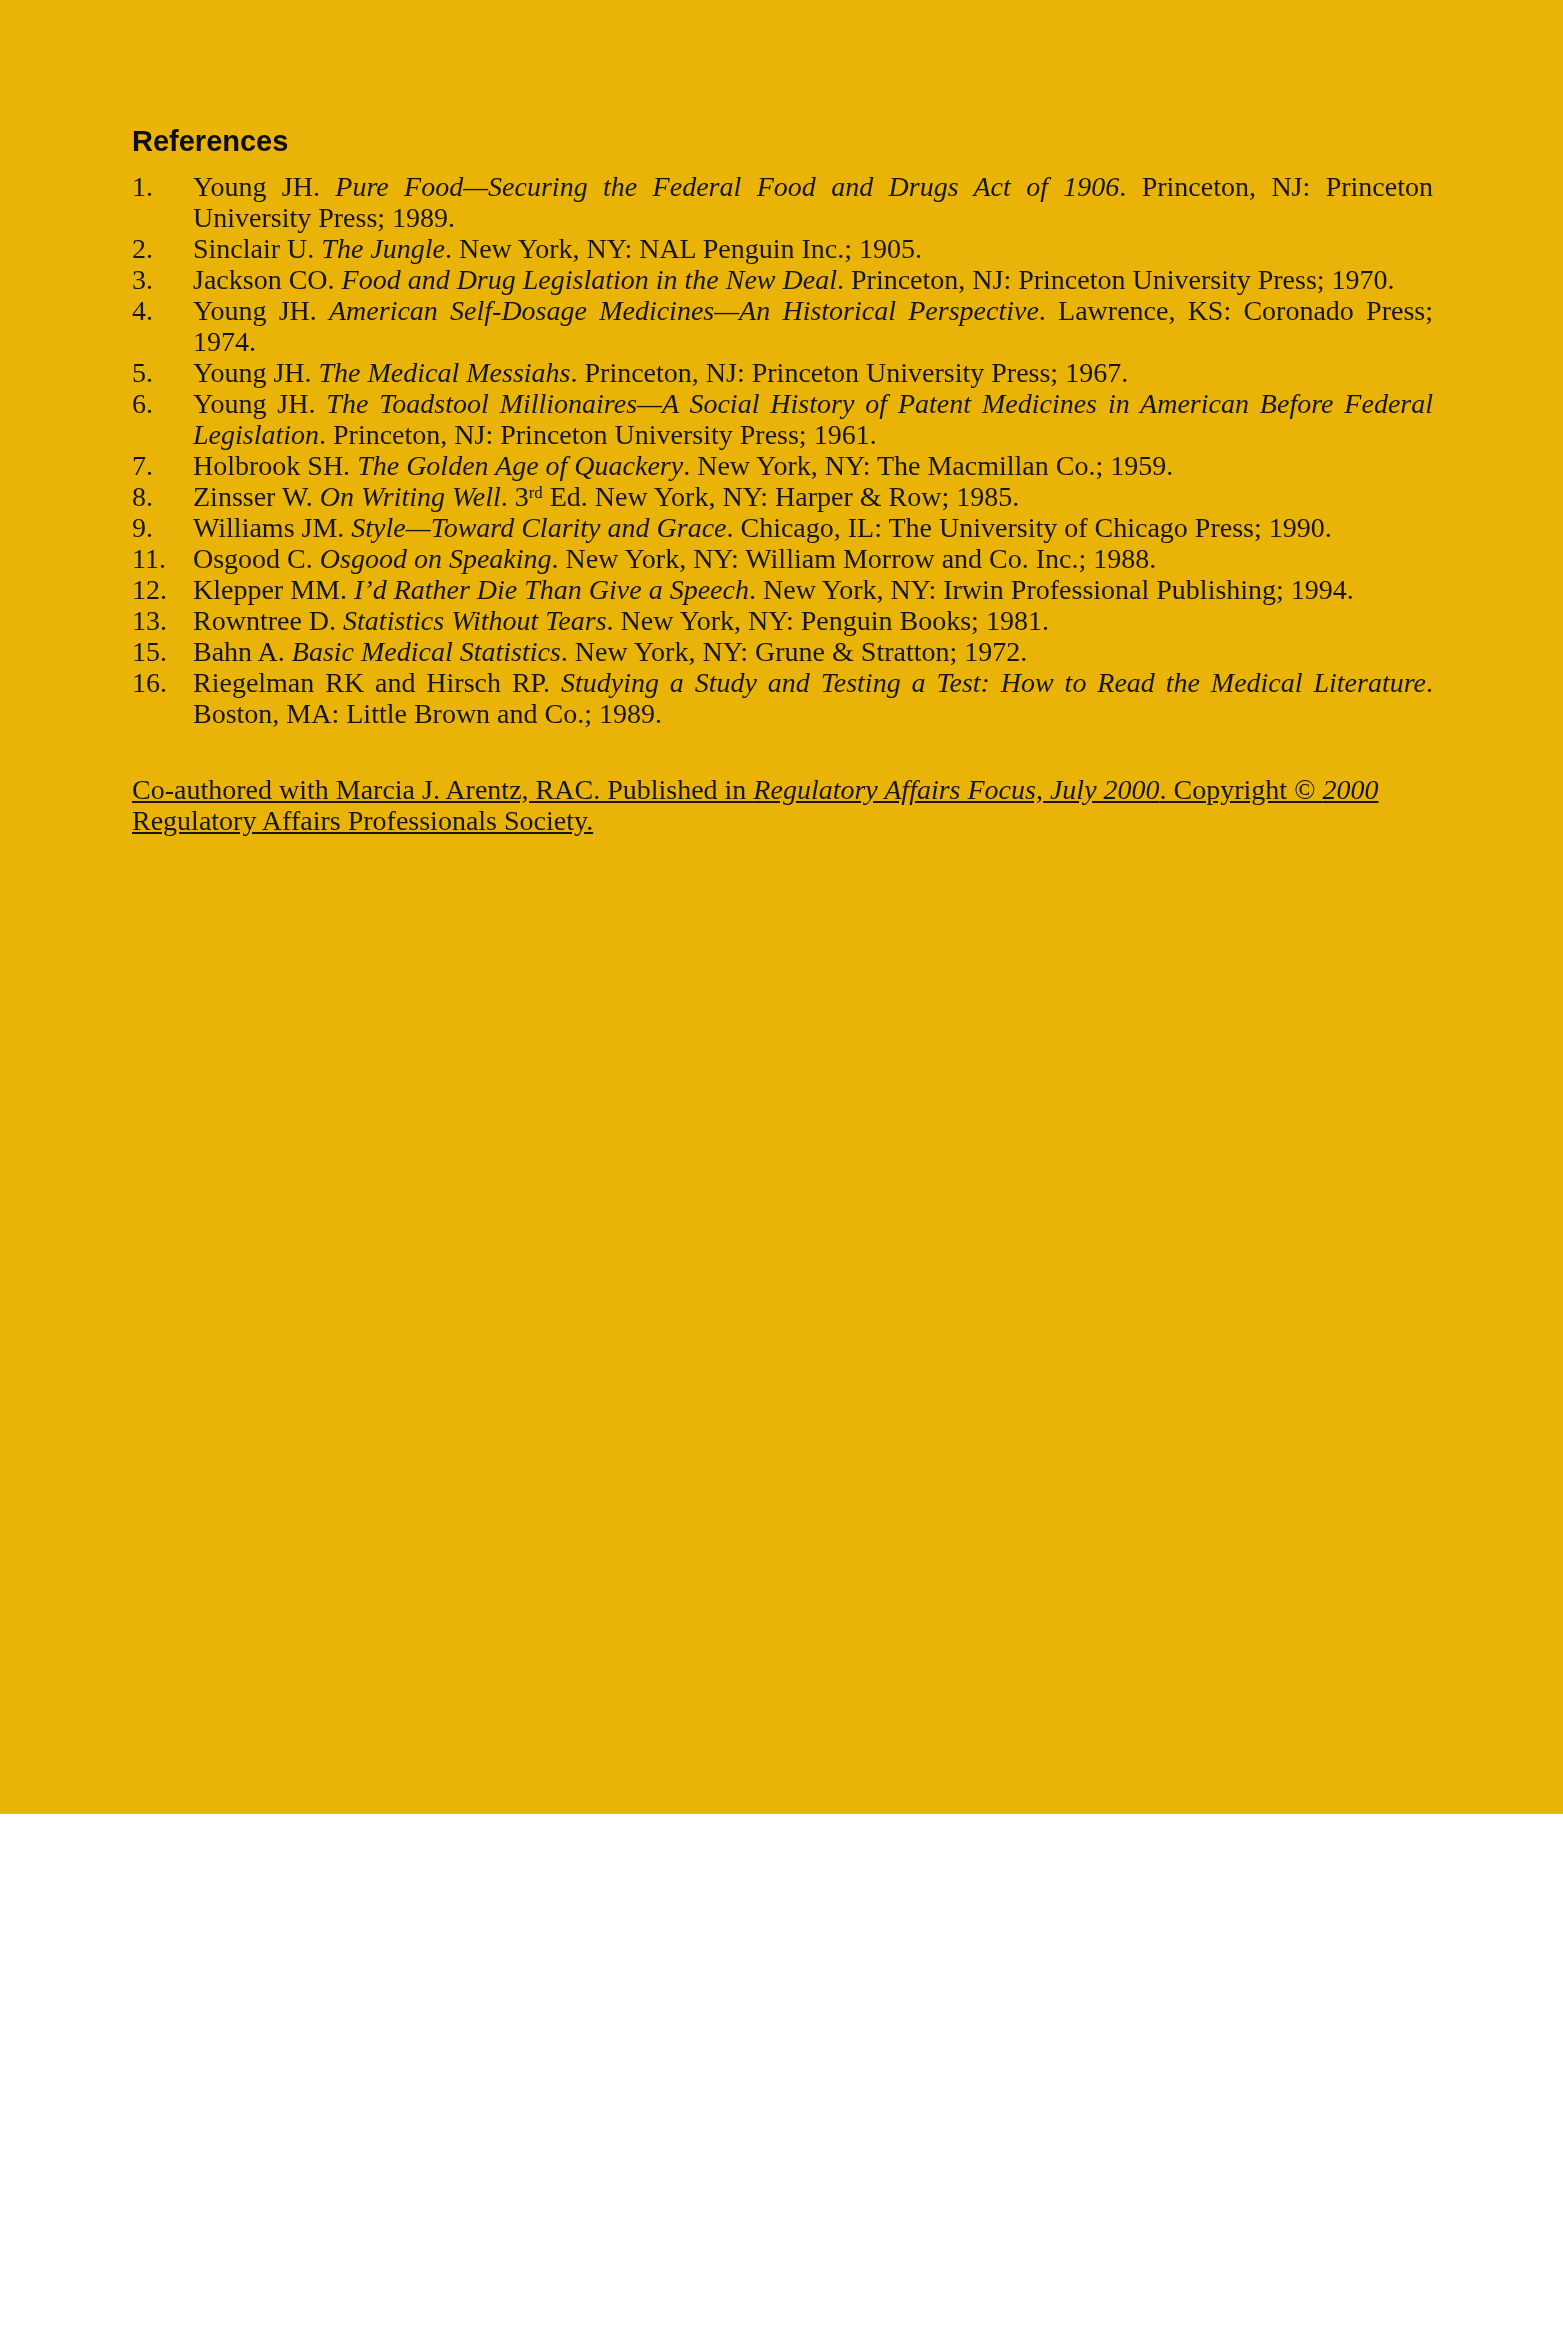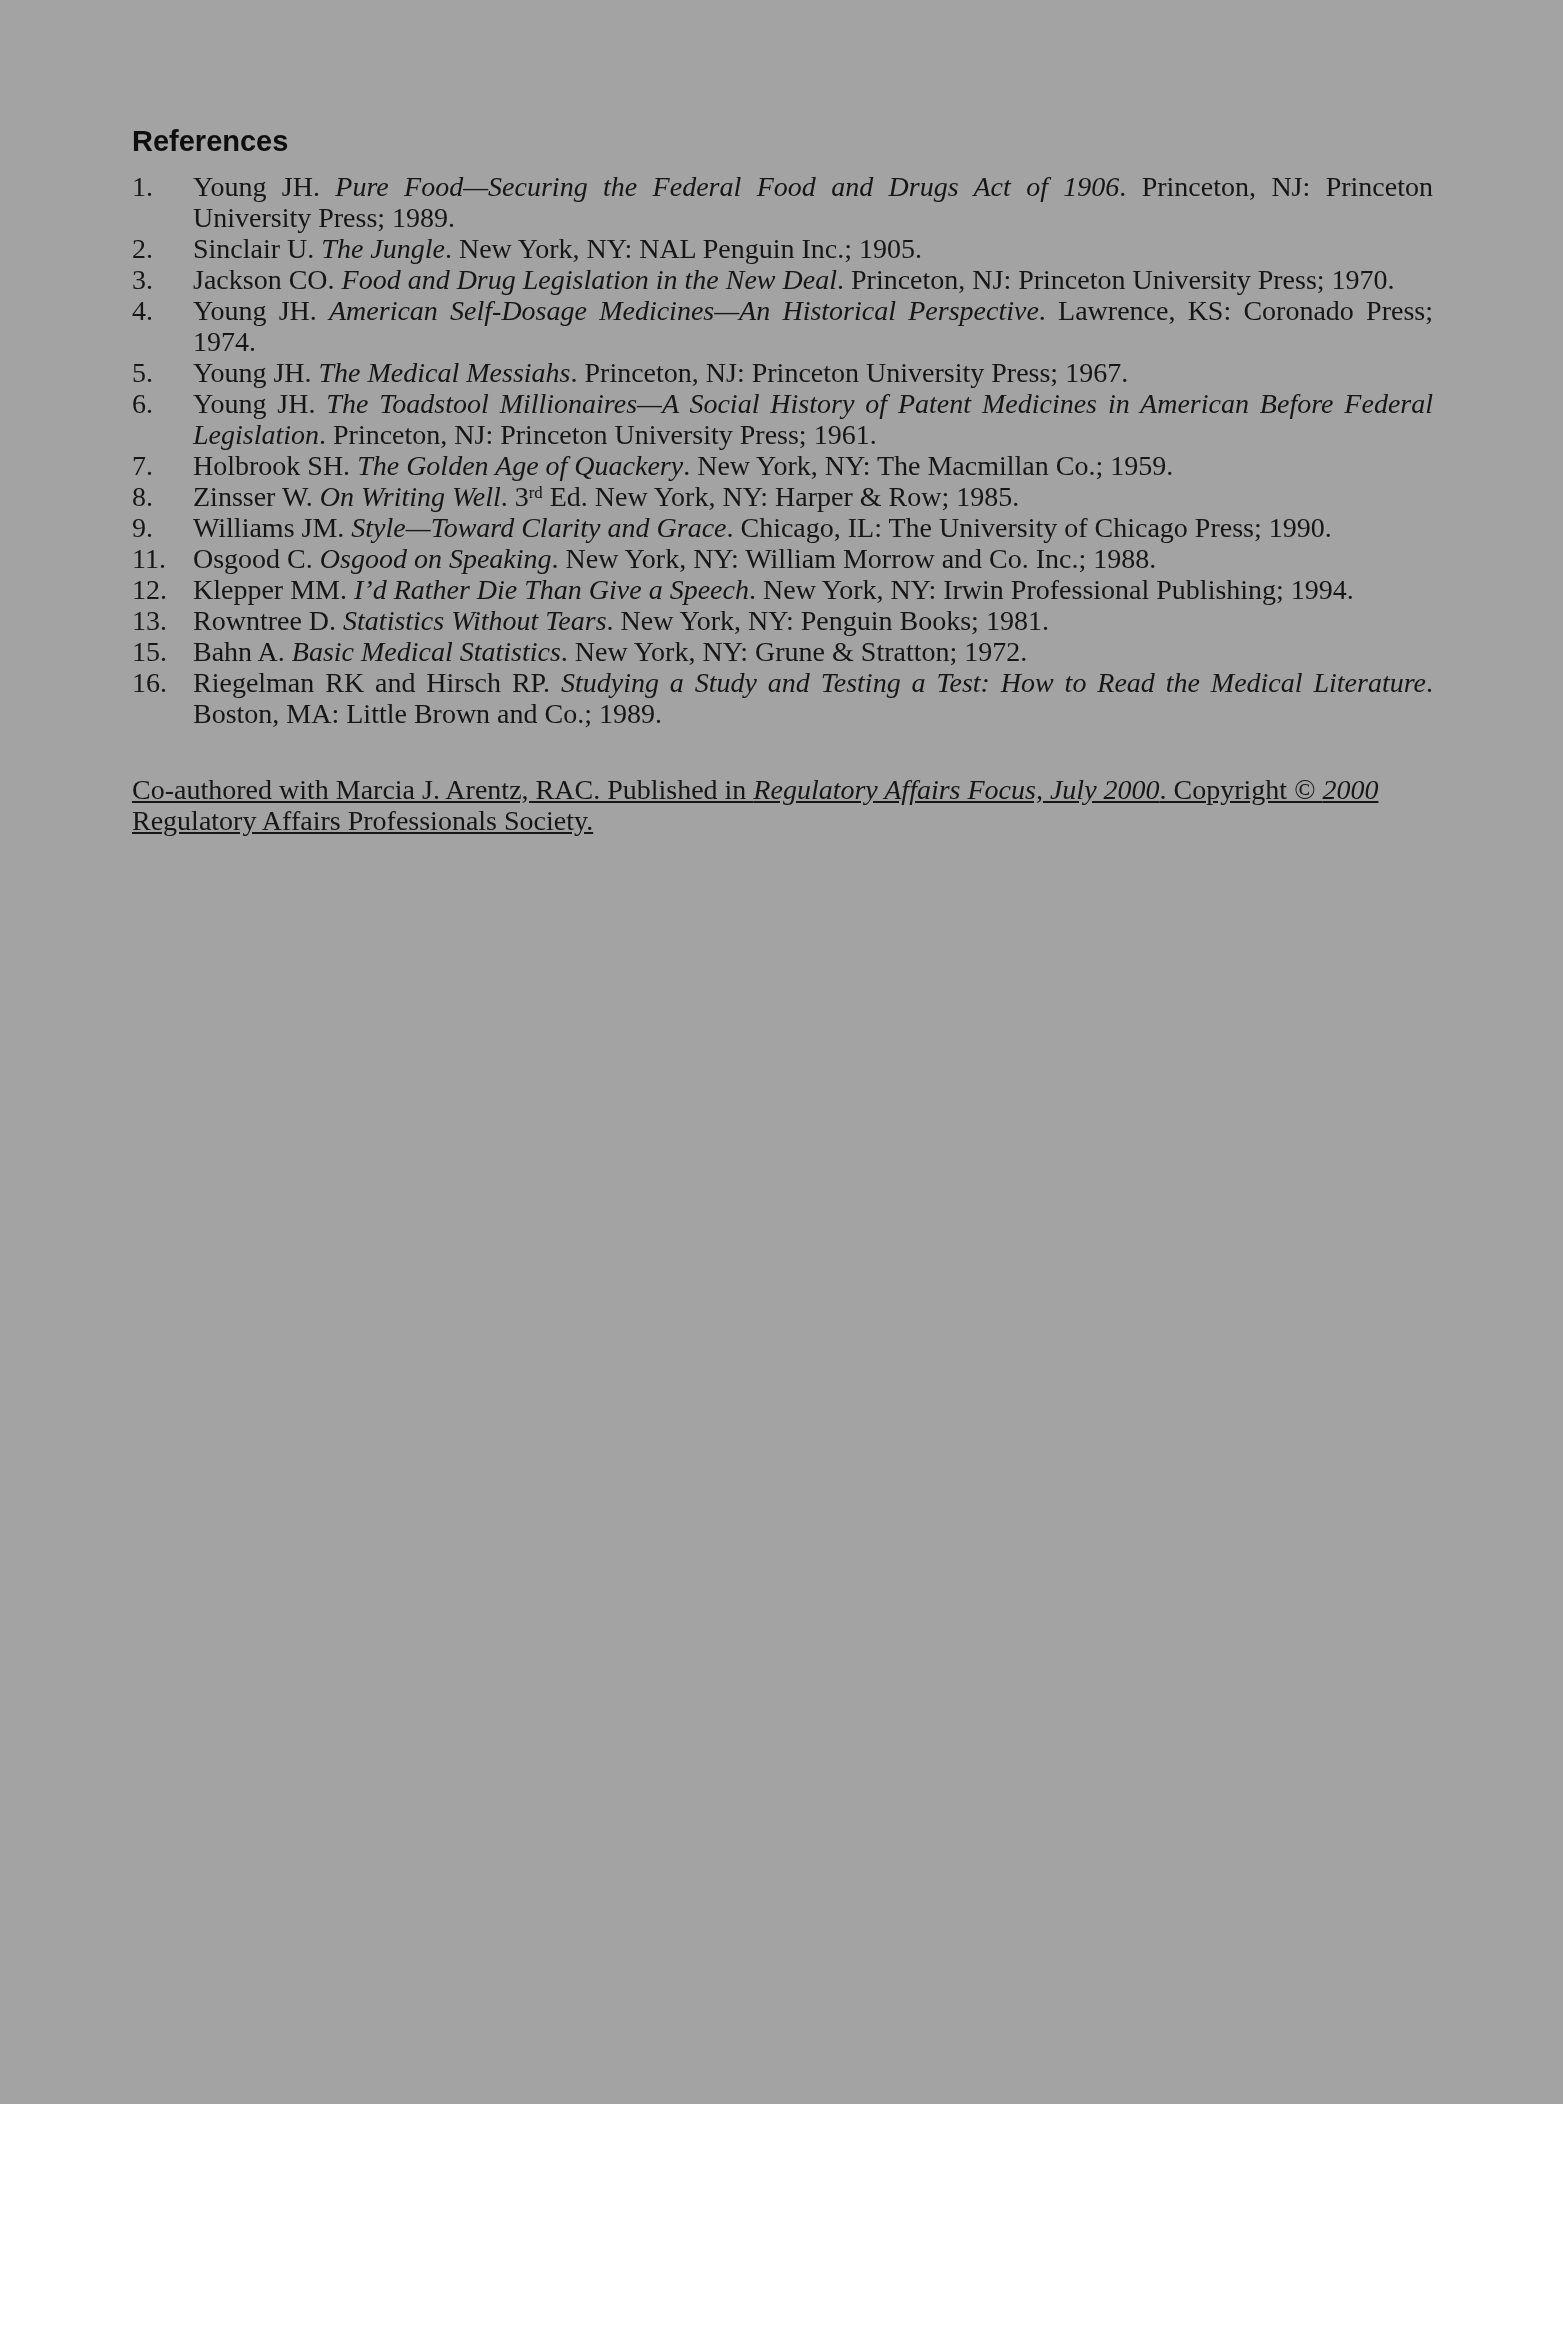--- a/index.html
+++ b/index.html
@@ -1,20 +1,20 @@
 <!DOCTYPE html>
 <html><head>
 <meta charset="utf-8">
 <style>
   html, body { margin: 0; padding: 0; background: #ffffff; }
   .page {
     position: relative;
     width: 1563px;
-    height: 2104px;
-    background: #a3a3a3;
+    height: 1814px;
+    background: #eab308;
     font-family: "Liberation Serif", serif;
     color: #161616;
     overflow: hidden;
   }
   .content {
     position: absolute;
     left: 132px;
     top: 125px;
     width: 1301px;
   }

